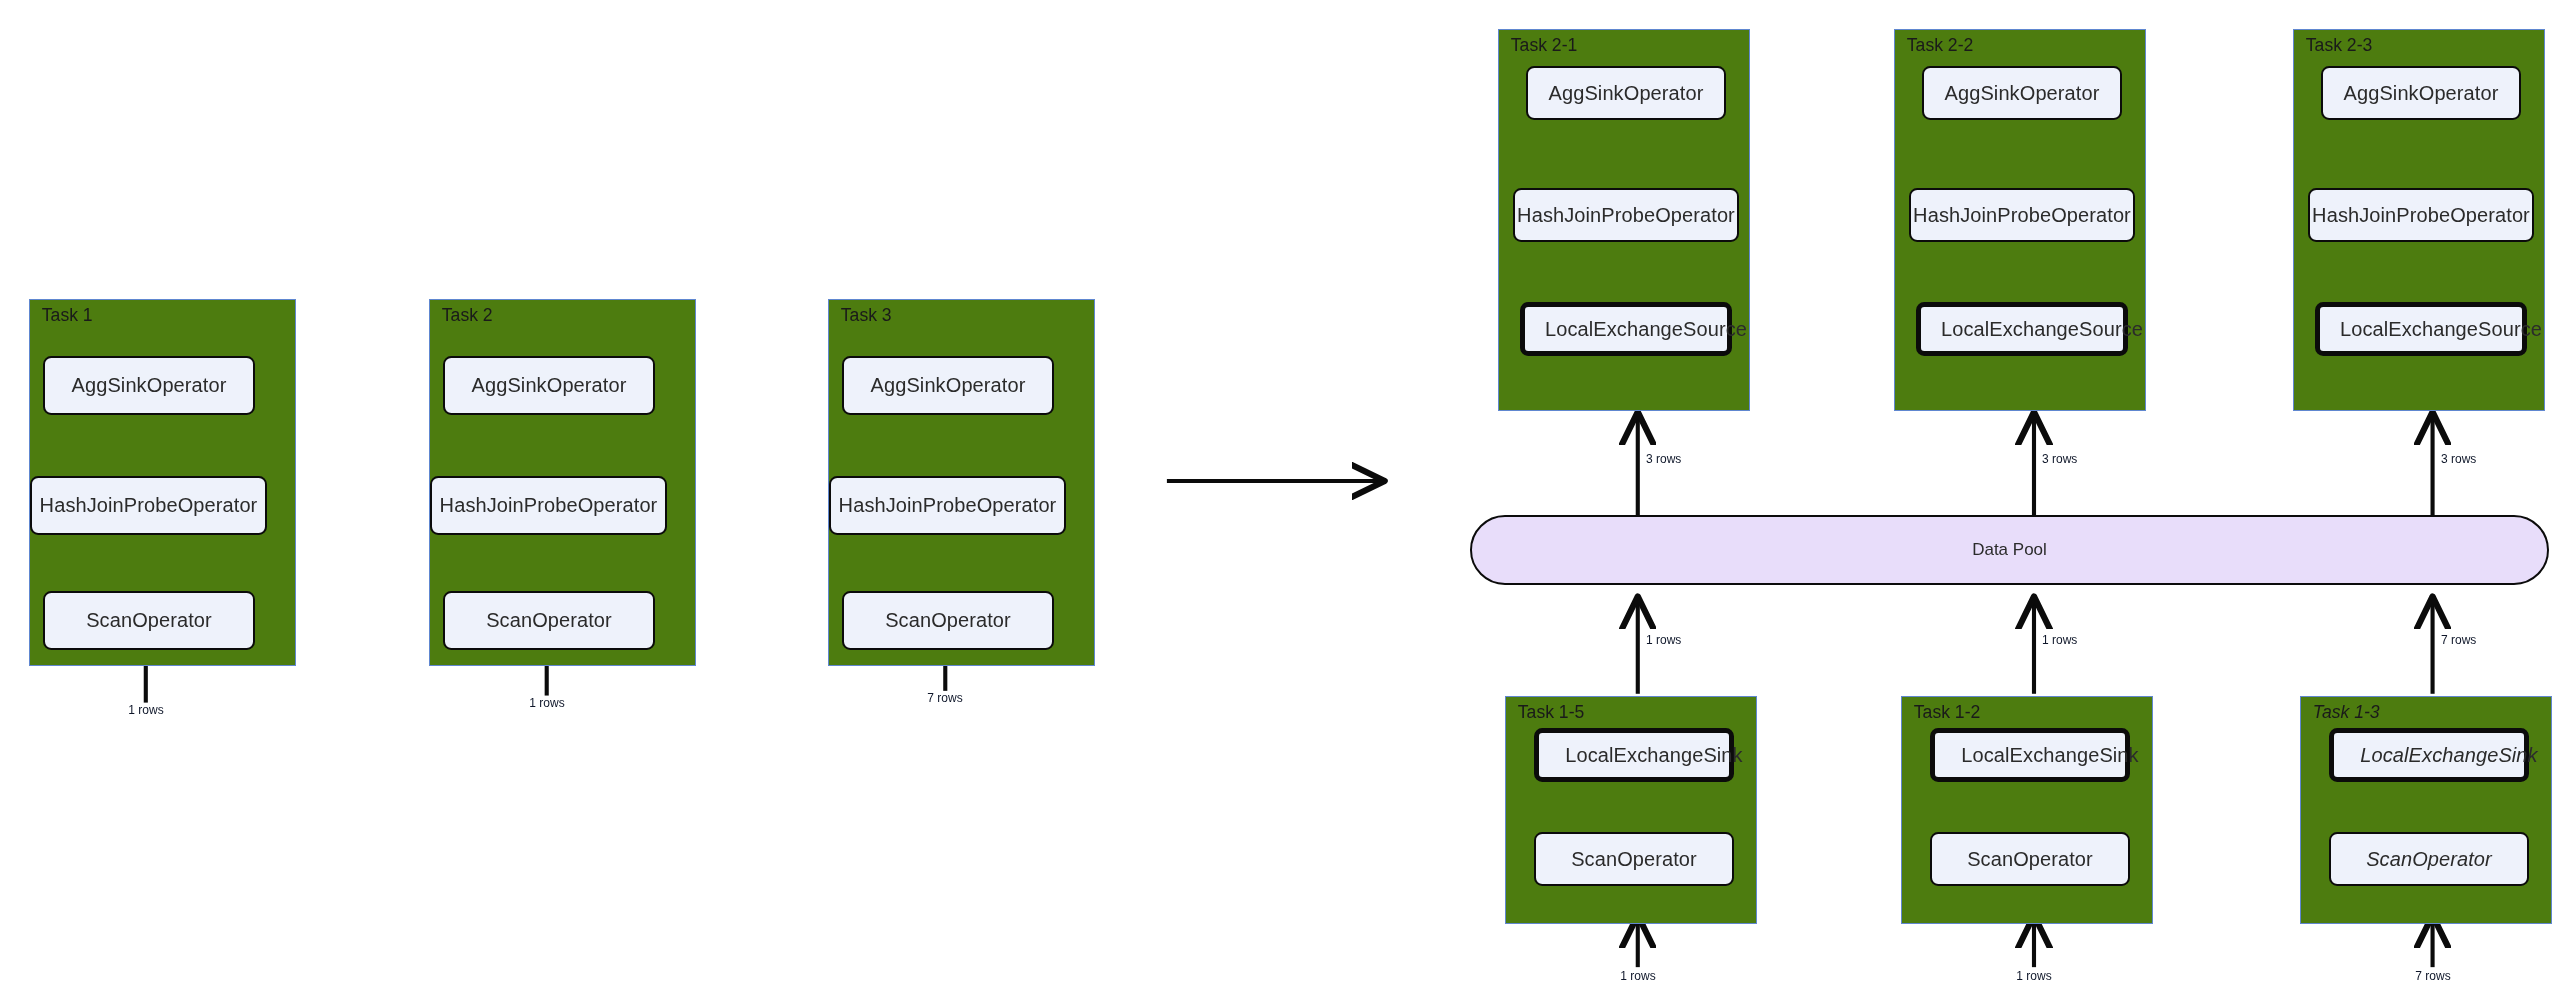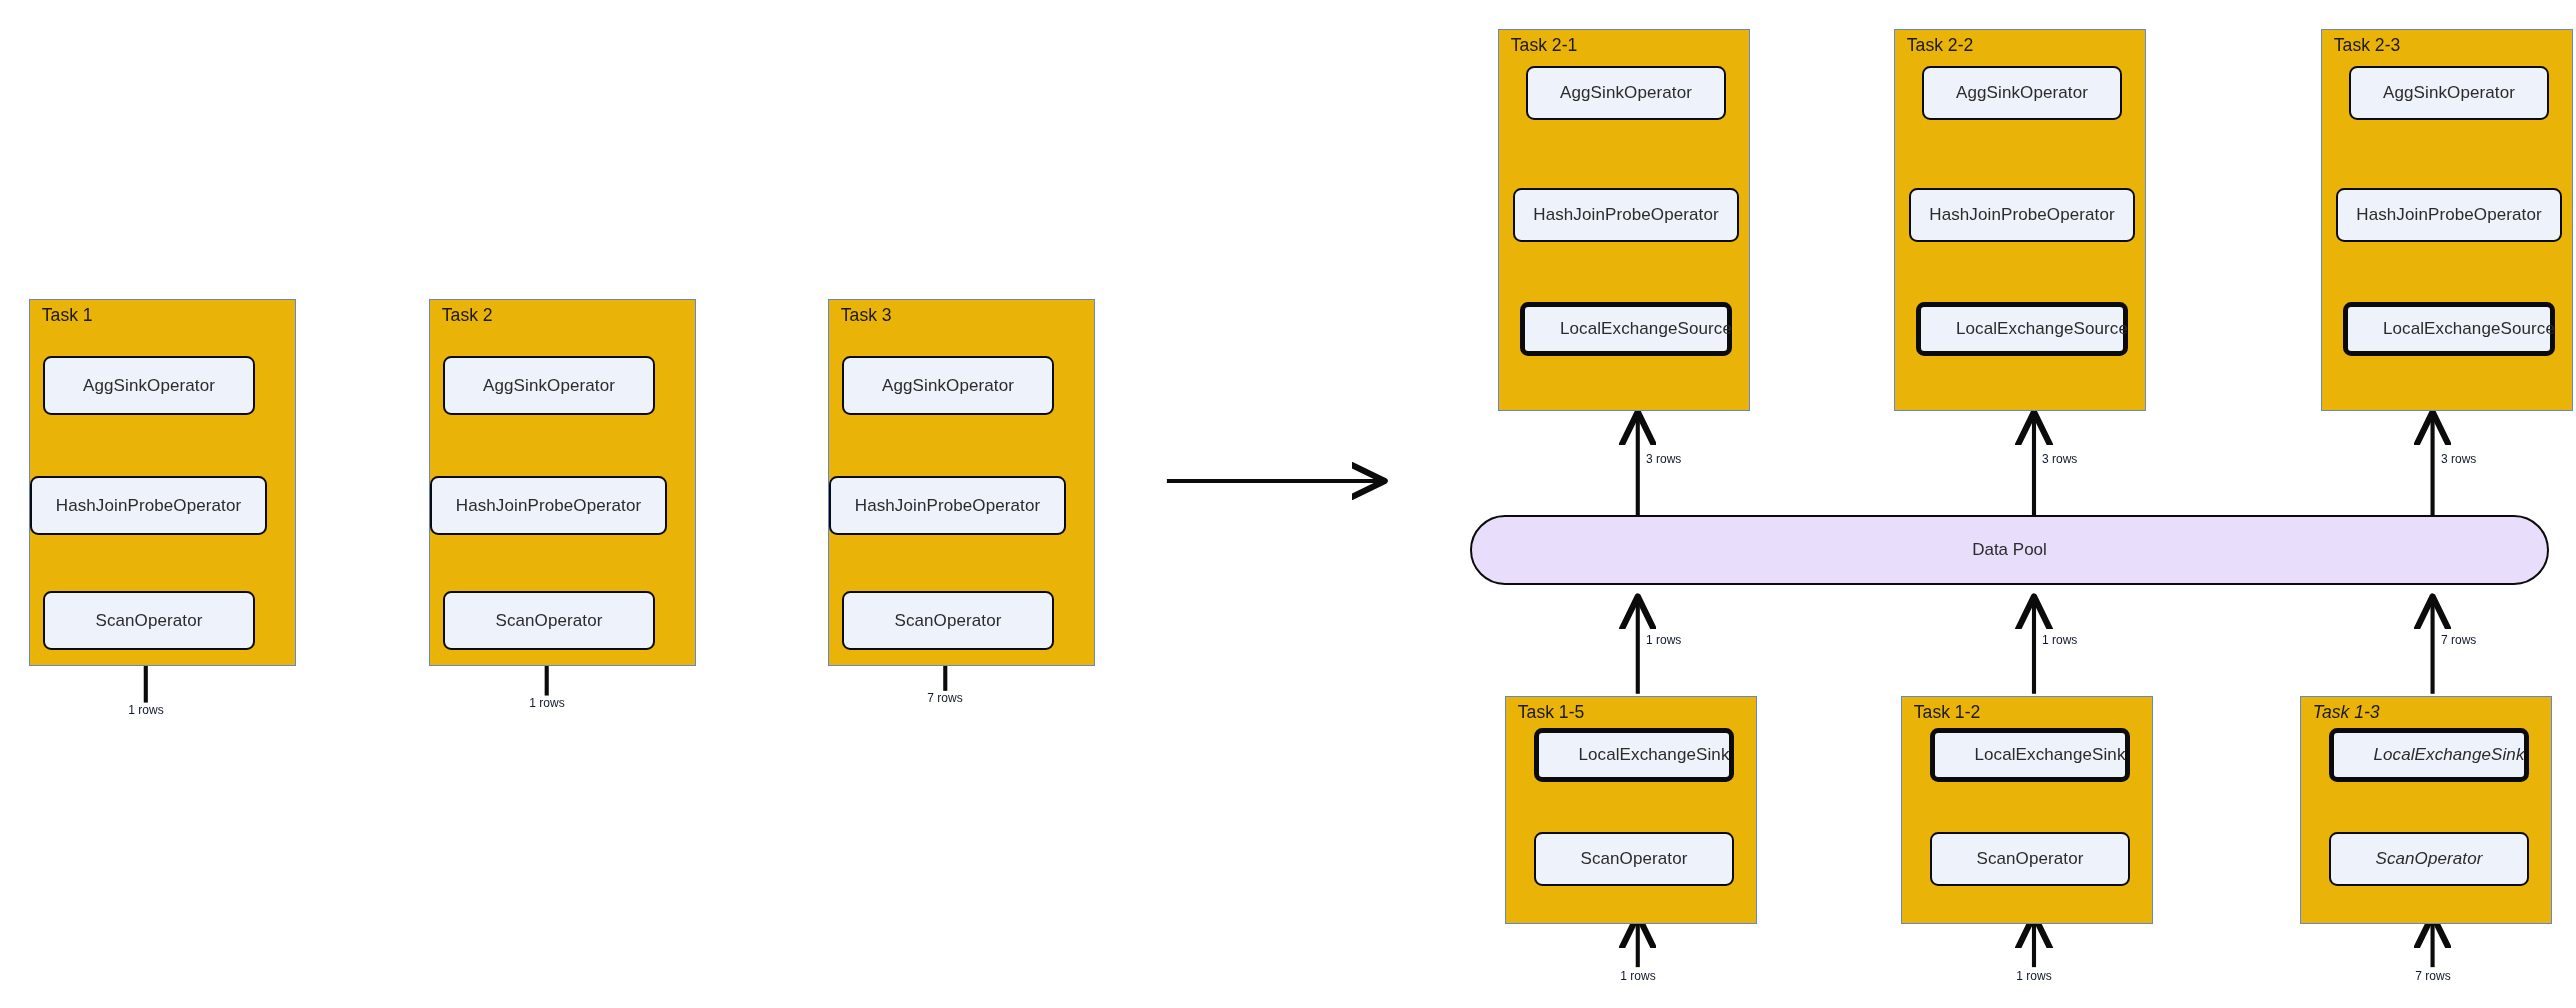--- a/index.html
+++ b/index.html
@@ -16,42 +16,42 @@
     width: 2576px;
     height: 1009px;
     background: #ffffff;
     overflow: hidden;
   }
   
   .task-box {
     position: absolute;
     box-sizing: border-box;
     border: 1.8px solid #6087d0;
-    background: #eab308;
+    background: #4d7c0f;
   }
   .task-label {
     position: absolute;
     left: 11.8px;
     top: 5.9px;
     font-size: 17.6px;
     color: #1a1a1a;
     white-space: nowrap;
     line-height: 1.1;
   }
   
   .op {
     position: absolute;
     box-sizing: border-box;
     background: #eef2fb;
     border: 2.9px solid #0b0b0b;
     border-radius: 8.2px;
     display: flex;
     align-items: center;
     justify-content: center;
-    font-size: 17px;
+    font-size: 20px;
     color: #2b2b2b;
     white-space: nowrap;
     letter-spacing: 0.1px;
   }
   .op.thick {
     border-width: 5.3px;
     padding-left: 40px;
   }
   
   .pool {
@@ -173,21 +173,21 @@
   <div class="rows-label" style="left:1646px; top:453px;">3 rows</div>
 
   <div class="task-box" style="left:1894px; top:29px; width:252px; height:382px;">
     <div class="task-label">Task 2-2</div>
     <div class="op" style="left:27px; top:36px; width:200px; height:54px;">AggSinkOperator</div>
     <div class="op" style="left:14px; top:158px; width:226px; height:54px;">HashJoinProbeOperator</div>
     <div class="op thick" style="left:21px; top:272px; width:212px; height:54px;">LocalExchangeSource</div>
   </div>
   <div class="rows-label" style="left:2042px; top:453px;">3 rows</div>
 
-  <div class="task-box" style="left:2293px; top:29px; width:252px; height:382px;margin-left:28px;">
+  <div class="task-box" style="left:2293px; top:29px; width:252px; height:382px;">
     <div class="task-label">Task 2-3</div>
     <div class="op" style="left:27px; top:36px; width:200px; height:54px;">AggSinkOperator</div>
     <div class="op" style="left:14px; top:158px; width:226px; height:54px;">HashJoinProbeOperator</div>
     <div class="op thick" style="left:21px; top:272px; width:212px; height:54px;">LocalExchangeSource</div>
   </div>
   <div class="rows-label" style="left:2441px; top:453px;">3 rows</div>
 
   <div class="pool" style="left:1470px; top:515px; width:1079px; height:70px;">Data Pool</div>
 
   <div class="rows-label" style="left:1646px; top:634px;">1 rows</div>

